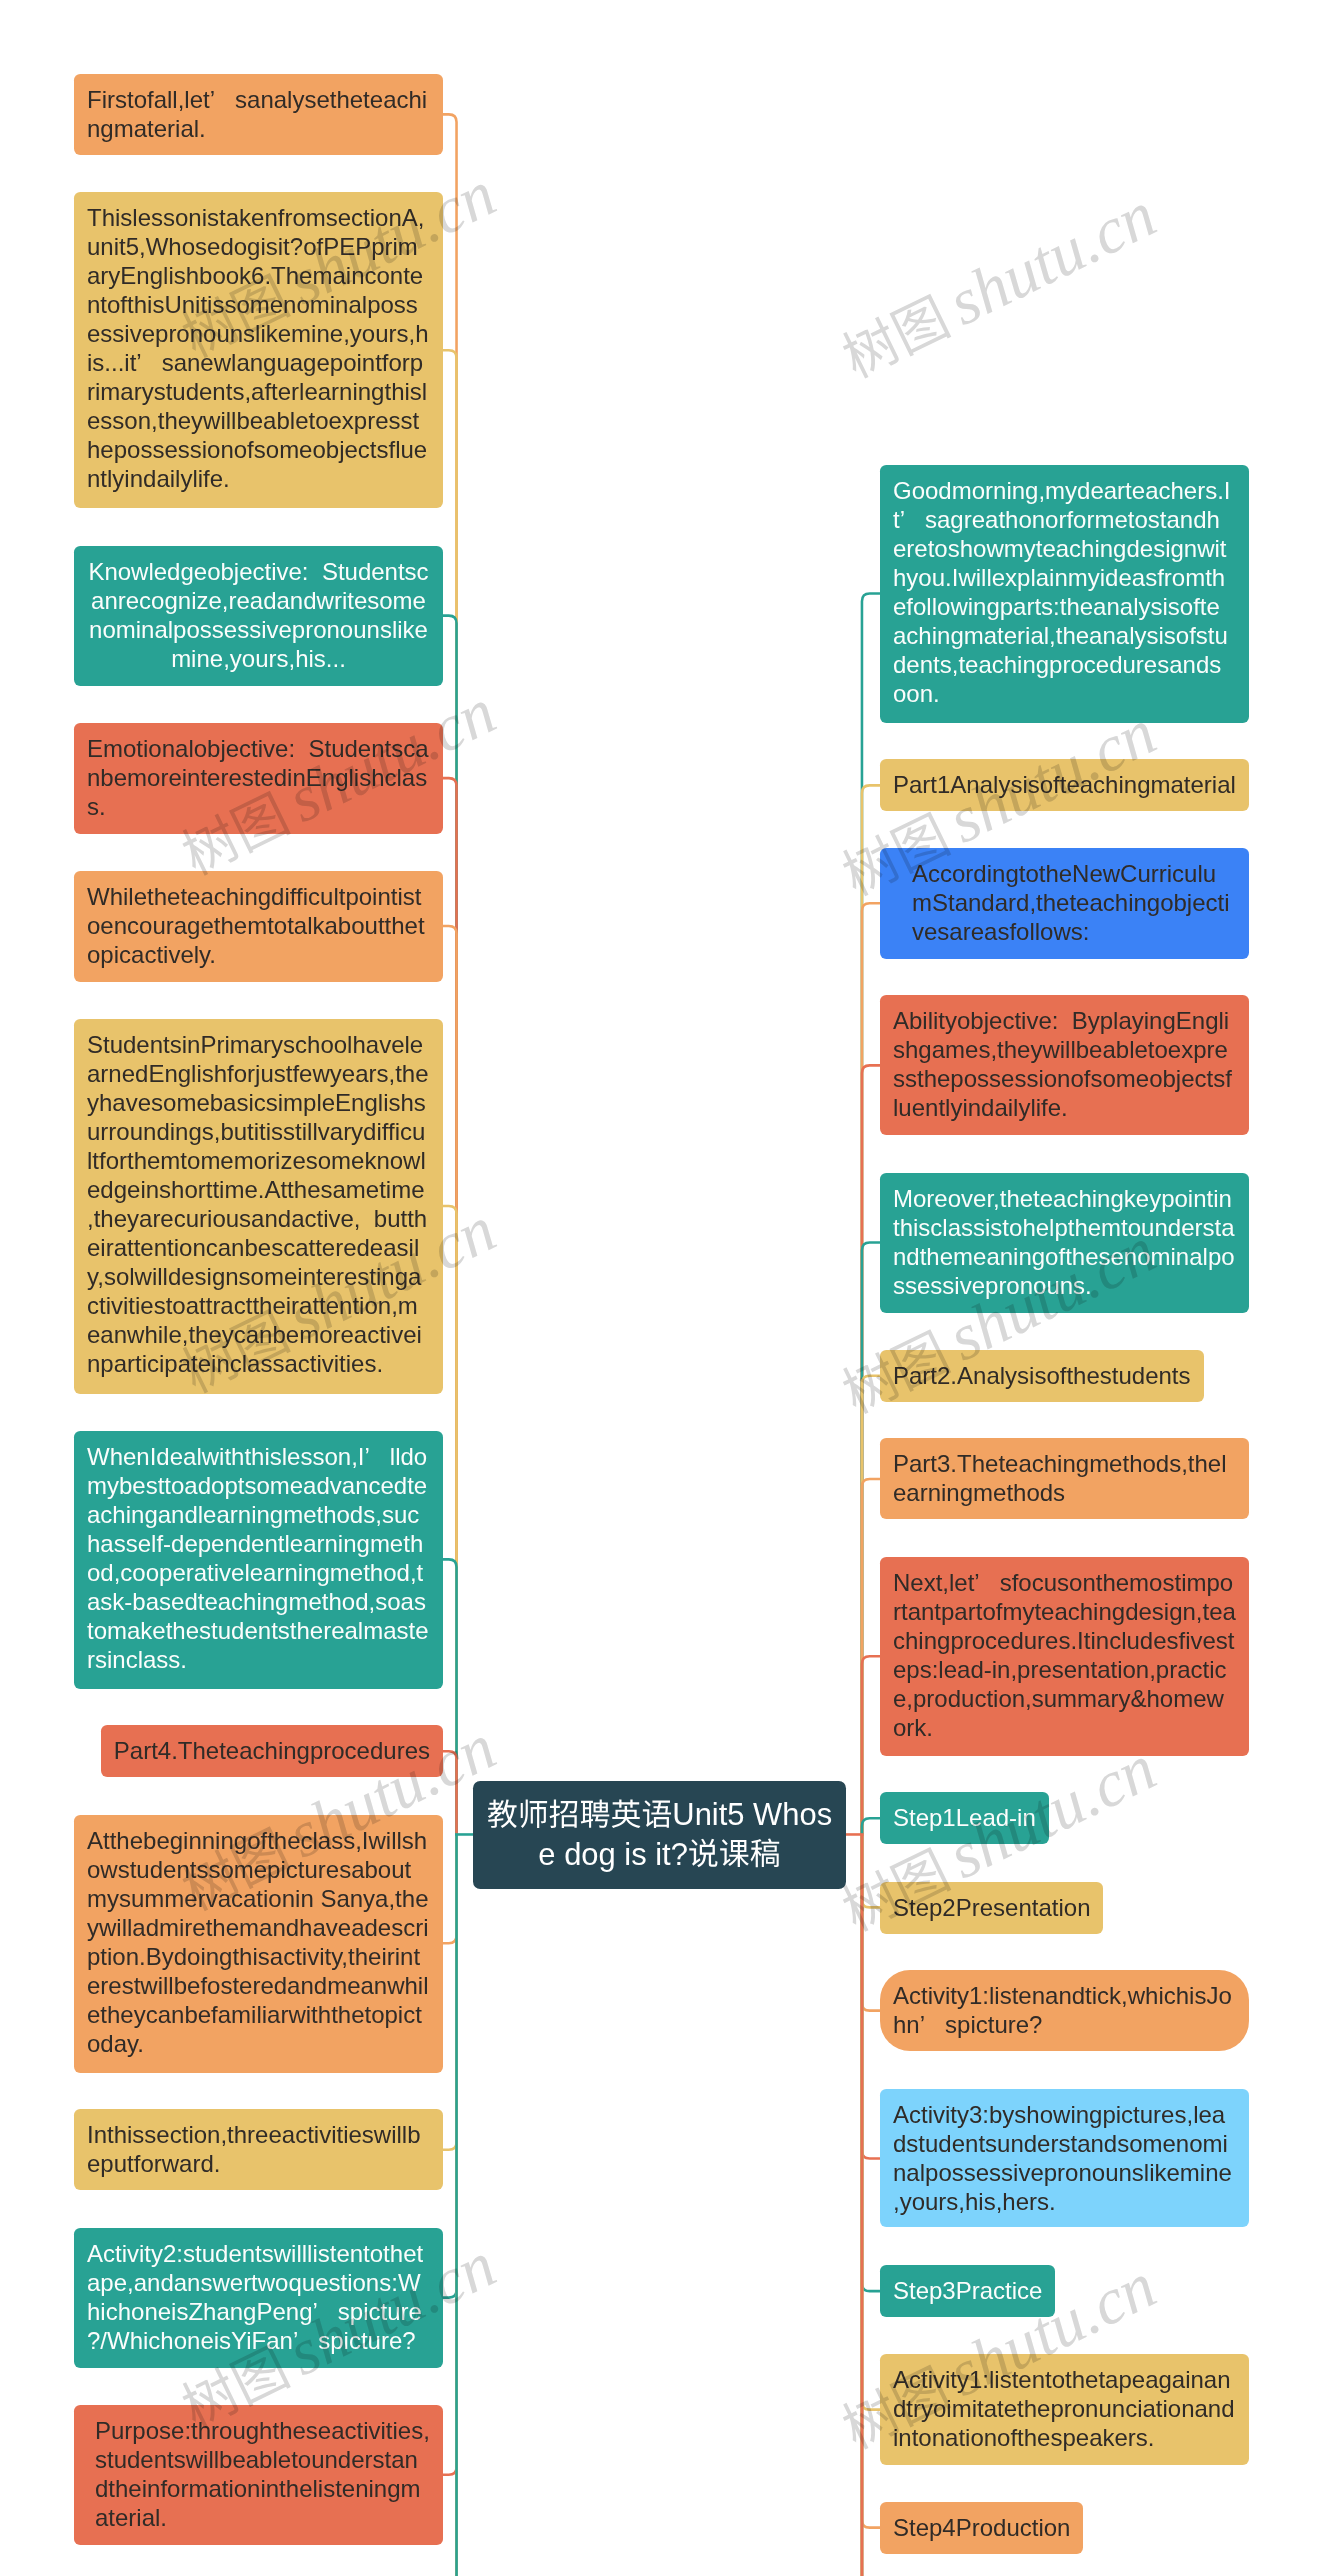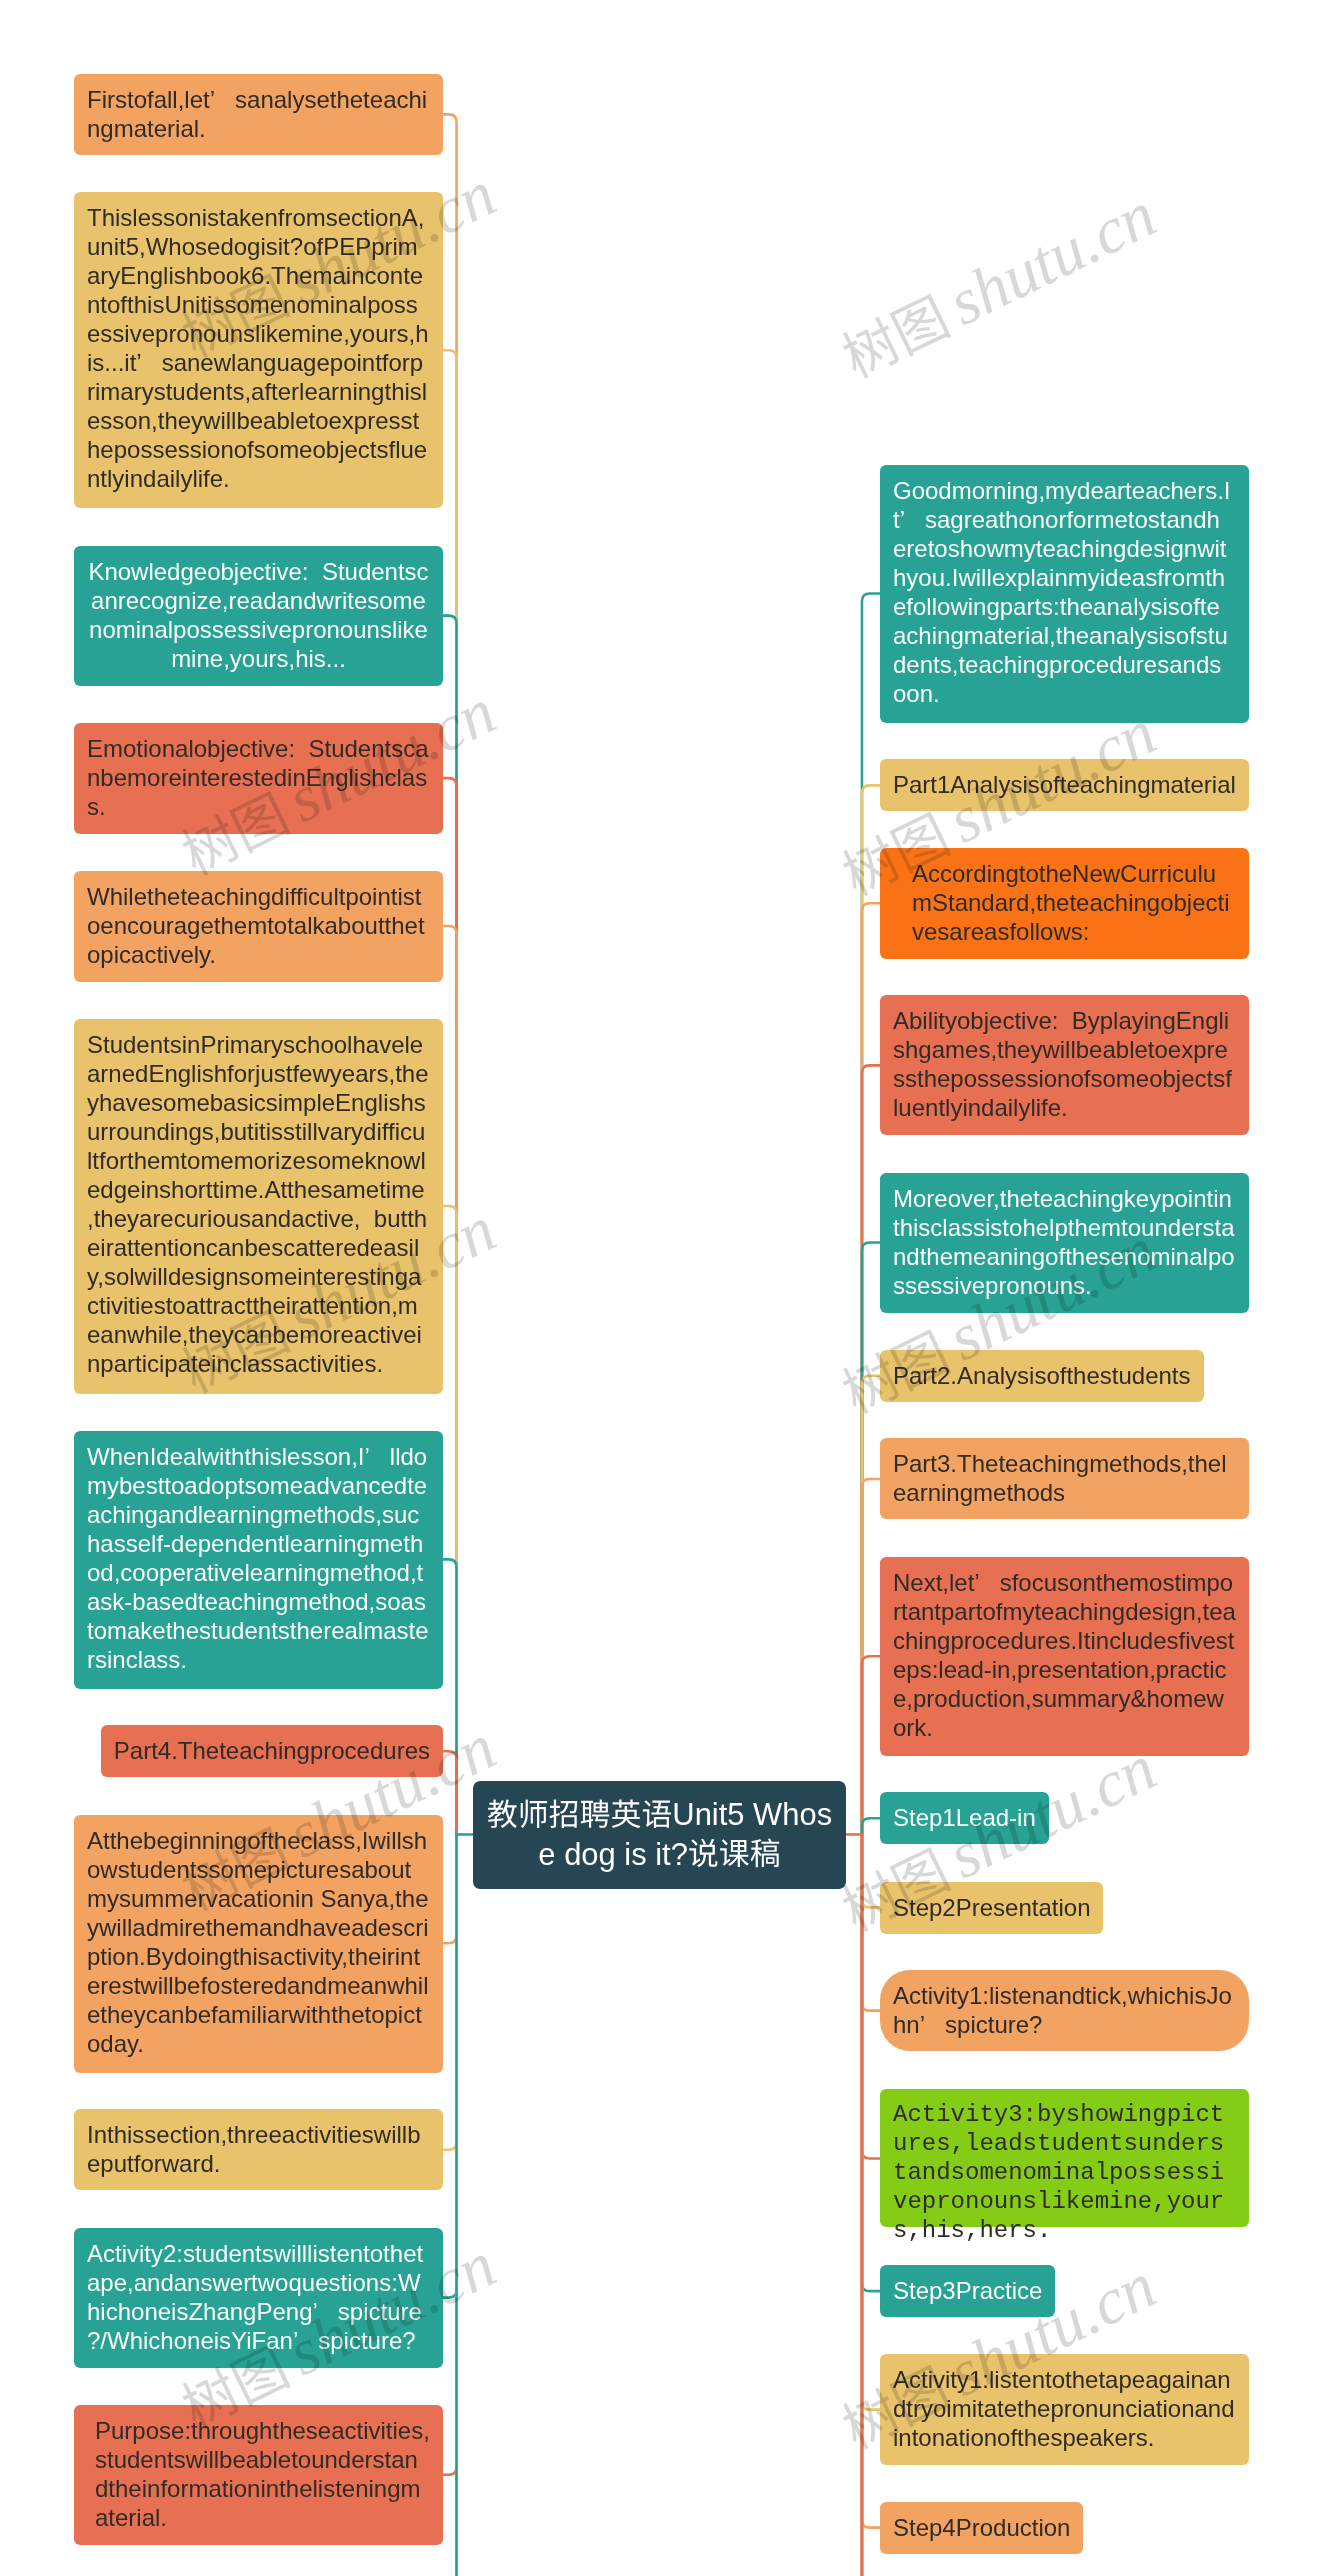--- a/index.html
+++ b/index.html
@@ -98,30 +98,30 @@
 <div class="node dark" style="left:74px;top:1019px;width:369px;height:375px;background:#e8c36b;">StudentsinPrimaryschoolhavelearnedEnglishforjustfewyears,theyhavesomebasicsimpleEnglishsurroundings,butitisstillvarydifficultforthemtomemorizesomeknowledgeinshorttime.Atthesametime,theyarecuriousandactive,&nbsp;&nbsp;buttheirattentioncanbescatteredeasily,solwilldesignsomeinterestingactivitiestoattracttheirattention,meanwhile,theycanbemoreactiveinparticipateinclassactivities.</div>
 <div class="node light" style="left:74px;top:1431px;width:369px;height:258px;background:#28a294;">WhenIdealwiththislesson,I’&nbsp;&nbsp;&nbsp;lldomybesttoadoptsomeadvancedteachingandlearningmethods,suchasself-dependentlearningmethod,cooperativelearningmethod,task-basedteachingmethod,soastomakethestudentstherealmastersinclass.</div>
 <div class="node dark auto" style="right:876px;top:1725px;height:52px;background:#e77052;">Part4.Theteachingprocedures</div>
 <div class="node dark" style="left:74px;top:1815px;width:369px;height:258px;background:#f2a362;">Atthebeginningoftheclass,Iwillshowstudentssomepicturesaboutmysummervacationin Sanya,theywilladmirethemandhaveadescription.Bydoingthisactivity,theirinterestwillbefosteredandmeanwhiletheycanbefamiliarwiththetopictoday.</div>
 <div class="node dark" style="left:74px;top:2109px;width:369px;height:81px;background:#e8c36b;">Inthissection,threeactivitieswillbeputforward.</div>
 <div class="node light" style="left:74px;top:2228px;width:369px;height:140px;background:#28a294;">Activity2:studentswilllistentothetape,andanswertwoquestions:WhichoneisZhangPeng’&nbsp;&nbsp;&nbsp;spicture?/WhichoneisYiFan’&nbsp;&nbsp;&nbsp;spicture?</div>
 <div class="node dark" style="left:74px;top:2405px;width:369px;height:140px;background:#e77052;padding-left:21px;">Purpose:throughtheseactivities,studentswillbeabletounderstandtheinformationinthelisteningmaterial.</div>
 
 <div class="node light" style="left:880px;top:465px;width:369px;height:258px;background:#28a294;padding-right:17px;">Goodmorning,mydearteachers.It’&nbsp;&nbsp;&nbsp;sagreathonorformetostandheretoshowmyteachingdesignwithyou.Iwillexplainmyideasfromthefollowingparts:theanalysisofteachingmaterial,theanalysisofstudents,teachingproceduresandsoon.</div>
 <div class="node dark auto" style="left:880px;top:759px;height:52px;background:#e8c36b;">Part1Analysisofteachingmaterial</div>
-<div class="node dark" style="left:880px;top:848px;width:369px;height:111px;background:#f97316;padding-left:32px;">AccordingtotheNewCurriculumStandard,theteachingobjectivesareasfollows:</div>
+<div class="node dark" style="left:880px;top:848px;width:369px;height:111px;background:#3b82f6;padding-left:32px;">AccordingtotheNewCurriculumStandard,theteachingobjectivesareasfollows:</div>
 <div class="node dark" style="left:880px;top:995px;width:369px;height:140px;background:#e77052;">Abilityobjective:&nbsp;&nbsp;ByplayingEnglishgames,theywillbeabletoexpressthepossessionofsomeobjectsfluentlyindailylife.</div>
 <div class="node light" style="left:880px;top:1173px;width:369px;height:140px;background:#28a294;">Moreover,theteachingkeypointinthisclassistohelpthemtounderstandthemeaningofthesenominalpossessivepronouns.</div>
 <div class="node dark auto" style="left:880px;top:1350px;height:52px;background:#e8c36b;">Part2.Analysisofthestudents</div>
 <div class="node dark" style="left:880px;top:1438px;width:369px;height:81px;background:#f2a362;">Part3.Theteachingmethods,thelearningmethods</div>
 <div class="node dark" style="left:880px;top:1557px;width:369px;height:199px;background:#e77052;">Next,let’&nbsp;&nbsp;&nbsp;sfocusonthemostimportantpartofmyteachingdesign,teachingprocedures.Itincludesfivesteps:lead-in,presentation,practice,production,summary&amp;homework.</div>
 <div class="node light auto" style="left:880px;top:1792px;height:52px;background:#28a294;">Step1Lead-in</div>
 <div class="node dark auto" style="left:880px;top:1882px;height:52px;background:#e8c36b;">Step2Presentation</div>
 <div class="node dark" style="left:880px;top:1970px;width:369px;height:81px;background:#f2a362;border-radius:30px;">Activity1:listenandtick,whichisJohn’&nbsp;&nbsp;&nbsp;spicture?</div>
-<div class="node dark" style="left:880px;top:2089px;width:369px;height:138px;background:#84cc16;font-family:Liberation Mono, monospace;">Activity3:byshowingpictures,leadstudentsunderstandsomenominalpossessivepronounslikemine,yours,his,hers.</div>
+<div class="node dark" style="left:880px;top:2089px;width:369px;height:138px;background:#7dd3fc;">Activity3:byshowingpictures,leadstudentsunderstandsomenominalpossessivepronounslikemine,yours,his,hers.</div>
 <div class="node light auto" style="left:880px;top:2265px;height:52px;background:#28a294;">Step3Practice</div>
 <div class="node dark" style="left:880px;top:2354px;width:369px;height:111px;background:#e8c36b;">Activity1:listentothetapeagainandtryoimitatethepronunciationandintonationofthespeakers.</div>
 <div class="node dark auto" style="left:880px;top:2502px;height:52px;background:#f2a362;">Step4Production</div>
 
 <div class="rootbox" style="left:473px;top:1781px;width:373px;height:108px;">
       <svg class="rootsvg" viewBox="0 0 724 209" xmlns="http://www.w3.org/2000/svg">
         <path d="M631 840C603 674 552 514 475 409L439 435L424 431H321C343 455 364 479 384 505H525V571H431C477 640 516 715 549 797L479 817C445 727 400 645 346 571H284V670H409V735H284V840H214V735H82V670H214V571H40V505H294C271 479 247 454 221 431H123V370H147C111 344 73 320 33 299C49 285 76 257 86 242C148 278 206 321 259 370H366C332 337 289 303 252 279V206L39 186L48 117L252 139V1C252 -11 249 -14 235 -14C221 -15 179 -16 129 -14C139 -33 149 -60 152 -79C217 -79 260 -79 288 -68C315 -57 323 -38 323 -1V147L532 170V235L323 213V262C376 298 432 346 475 394C492 382 518 359 529 348C554 382 577 422 597 465C619 362 649 268 687 185C631 100 553 33 449 -16C463 -32 486 -65 494 -83C592 -32 668 32 727 111C776 30 838 -35 915 -81C927 -60 951 -32 969 -17C887 26 823 95 773 183C834 290 872 423 897 584H961V654H666C682 710 696 768 707 828ZM645 584H819C801 460 774 354 732 265C692 359 664 468 645 584Z" transform="translate(26.94 86.00) scale(0.06000 -0.06000)" fill="#ffffff"></path>
         <path d="M255 839V439C255 260 238 95 100 -29C117 -40 143 -64 156 -79C305 57 324 240 324 439V839ZM95 725V240H162V725ZM419 595V64H488V527H623V-78H694V527H840V151C840 140 836 137 825 137C815 136 782 136 743 137C752 119 763 90 765 71C820 71 856 72 879 84C903 95 909 115 909 150V595H694V719H948V788H383V719H623V595Z" transform="translate(86.94 86.00) scale(0.06000 -0.06000)" fill="#ffffff"></path>
         <path d="M166 839V638H42V568H166V349C114 333 66 319 28 309L47 235L166 273V11C166 -4 161 -8 149 -8C137 -8 98 -8 55 -7C65 -28 74 -61 77 -80C141 -80 180 -77 204 -65C230 -53 239 -32 239 11V298L358 337L348 405L239 371V568H360V638H239V839ZM421 332V-79H494V-31H832V-75H907V332ZM494 38V264H832V38ZM390 791V722H562C544 598 500 487 359 427C376 414 396 387 405 369C564 442 616 572 637 722H845C837 557 826 491 810 473C801 464 794 462 777 462C761 462 719 462 675 467C687 447 695 417 697 396C742 394 787 394 811 396C838 398 856 405 873 424C899 455 910 538 921 759C922 770 922 791 922 791Z" transform="translate(146.94 86.00) scale(0.06000 -0.06000)" fill="#ffffff"></path>
         <path d="M37 132 52 62 305 119V-77H373V134L433 148L428 214L373 202V729H431V797H46V729H107V146ZM174 729H305V589H174ZM404 353V290H539C525 236 508 178 492 136H831C819 53 807 14 792 1C783 -6 772 -7 753 -7C734 -7 680 -6 625 -2C638 -21 646 -49 648 -70C703 -73 756 -73 781 -72C812 -70 832 -64 849 -47C876 -22 891 36 906 168C908 178 909 198 909 198H588L613 290H960V353ZM174 526H305V383H174ZM174 319H305V187L174 159ZM518 557H648V477H518ZM718 557H845V477H718ZM518 689H648V610H518ZM718 689H845V610H718ZM648 840V745H451V420H914V745H718V840Z" transform="translate(206.94 86.00) scale(0.06000 -0.06000)" fill="#ffffff"></path>

